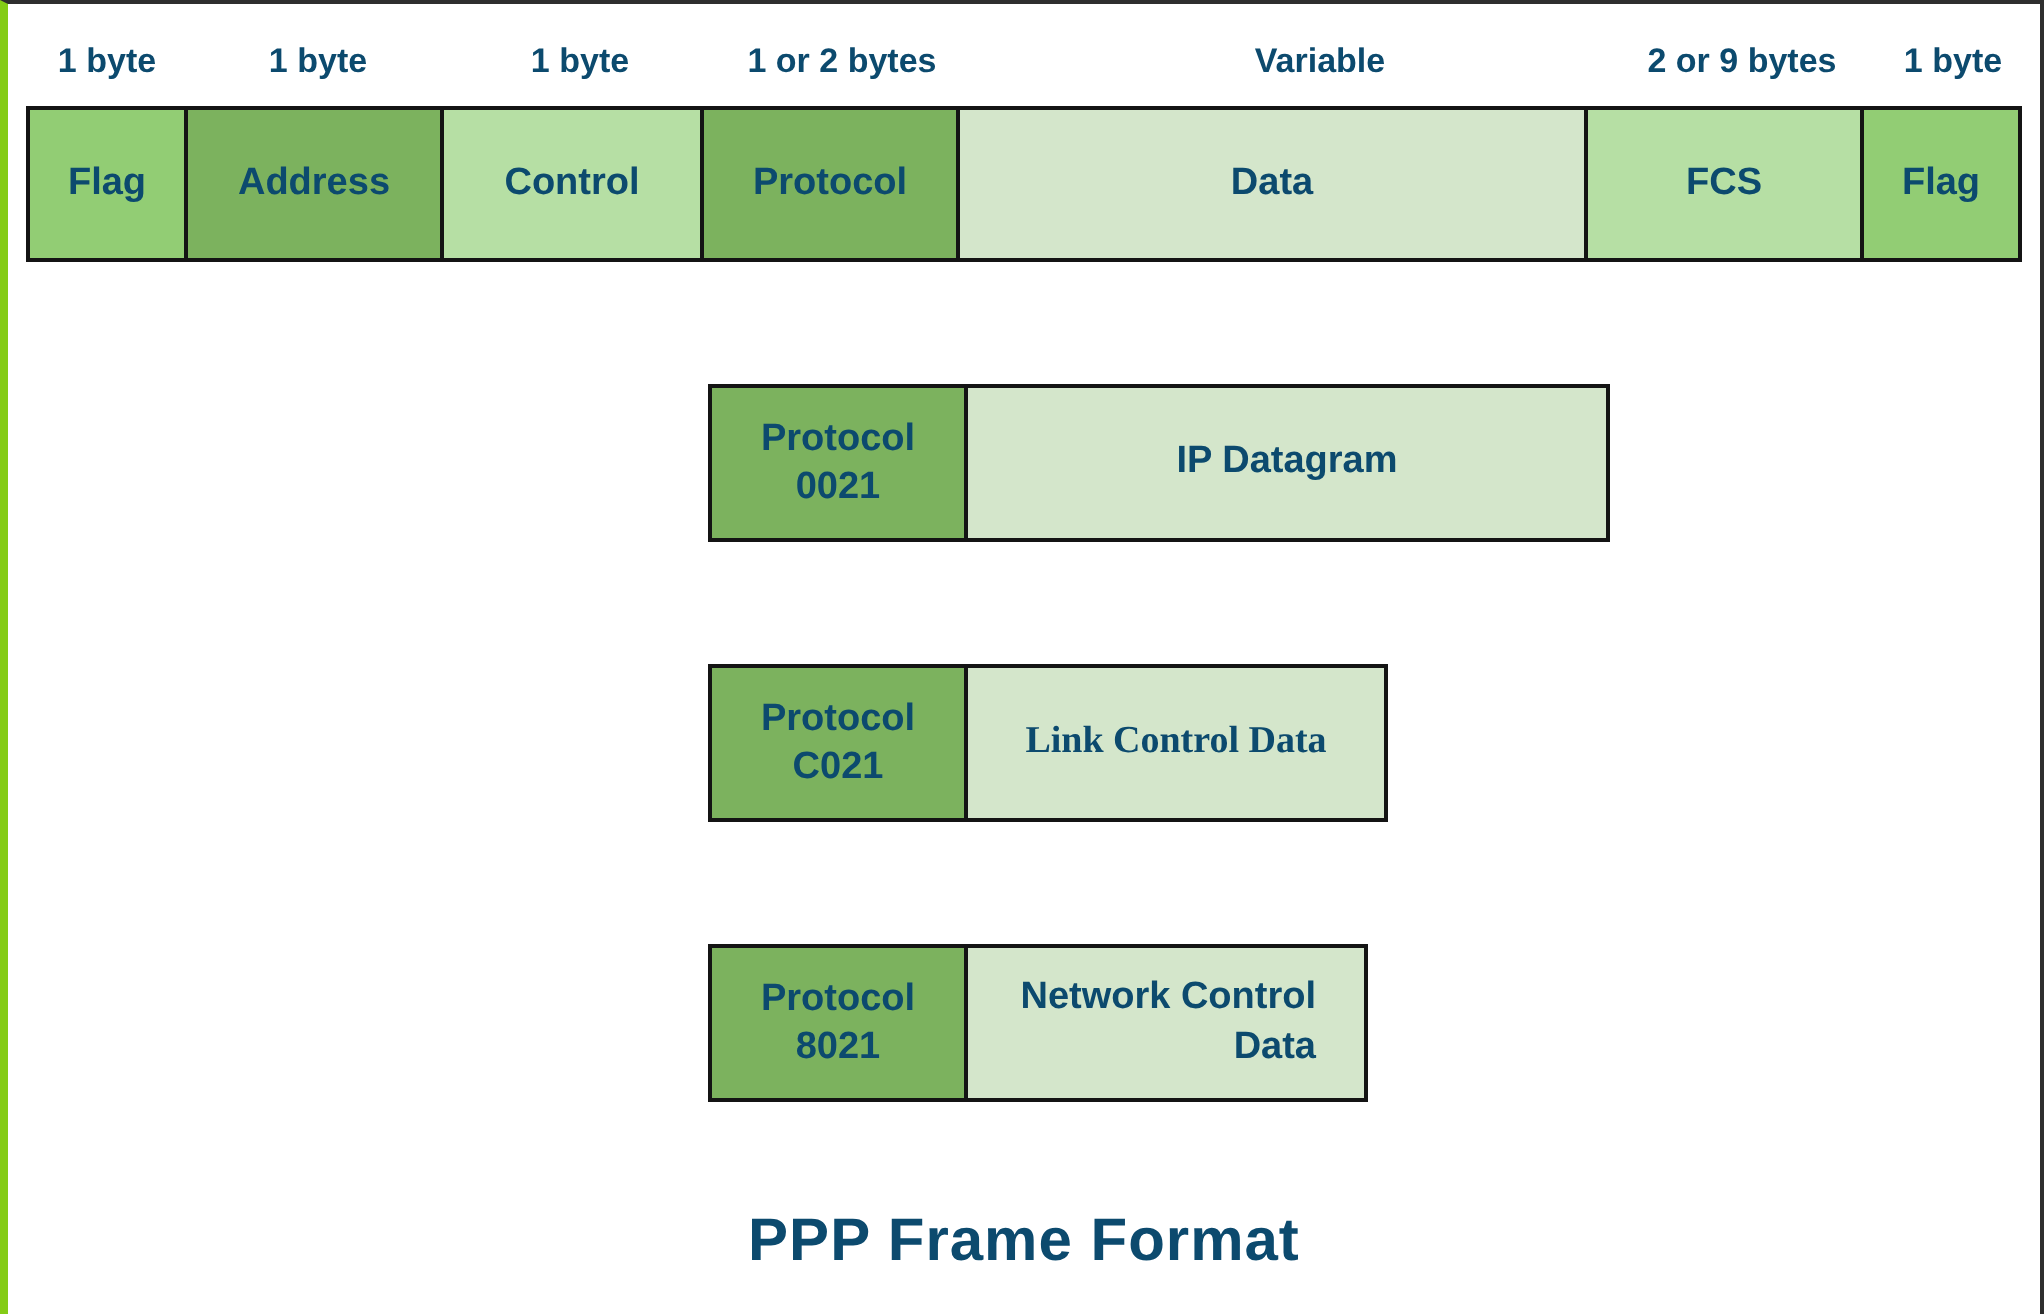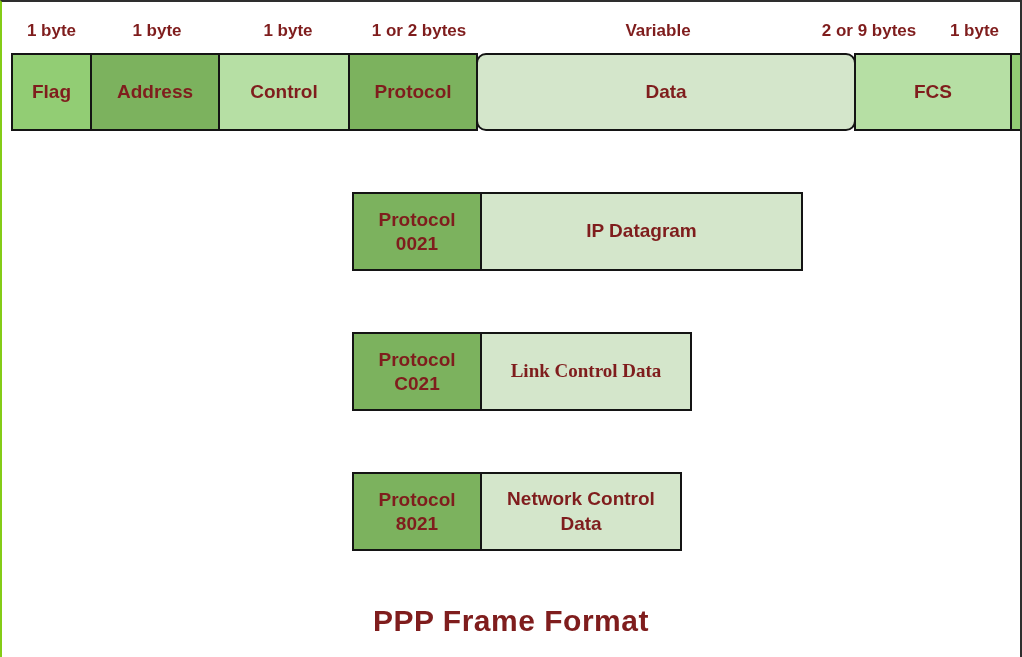--- a/index.html
+++ b/index.html
@@ -3,24 +3,24 @@
 <meta charset="utf-8">
 <style>
   html, body { margin: 0; padding: 0; background: #fff; }
   .canvas {
     position: relative;
     width: 1022px;
     height: 657px;
     box-sizing: border-box;
     background: #ffffff;
     border-top: 2px solid #2e2e2e;
-    border-left: 2px solid #84cc16;
+    border-left: 4px solid #84cc16;
     border-right: 2px solid #2e2e2e;
     font-family: "Liberation Sans", sans-serif;
-    color: #7f1d1d;
+    color: #0c4a6e;
     overflow: hidden;
   }
 
   
   .size-label {
     position: absolute;
     top: 19px;
     text-align: center;
     font-weight: bold;
     font-size: 17px;
@@ -46,22 +46,22 @@
     justify-content: center;
     font-weight: bold;
     font-size: 19px;
     text-align: center;
   }
   .cell:first-child { margin-left: 0; }
   .cw0 { width: 81px;  }
   .cw1 { width: 130px; }
   .cw2 { width: 132px; text-align: center; }
   .cw3 { width: 130px; }
-  .cw4 { width: 380px; border-radius: 10px; }
-  .cw5 { width: 158px; }
+  .cw4 { width: 316px; }
+  .cw5 { width: 140px; }
   .cw6 { width: 81px;  }
 
   
   .example-row { position: absolute; left: 350px; display: flex; }
   .ex0 { top: 190px; }
   .ex1 { top: 330px; }
   .ex2 { top: 470px; }
   .proto-cell {
     width: 130px;
     height: 79px;
@@ -79,21 +79,21 @@
     height: 79px;
     box-sizing: border-box;
     border: 2px solid #141414;
     margin-left: -2px;
     display: flex;
     align-items: center;
     justify-content: center;
     font-weight: bold;
     font-size: 19px;
     line-height: 1.3;
-    text-align: center;
+    text-align: right;
     padding: 0 24px;
   }
   .ex0 .payload-cell { width: 323px; }
   .ex1 .payload-cell { width: 212px; font-family: Liberation Serif, serif; }
   .ex2 .payload-cell { width: 202px; }
 
   
   .diagram-title {
     position: absolute;
     left: 0;

